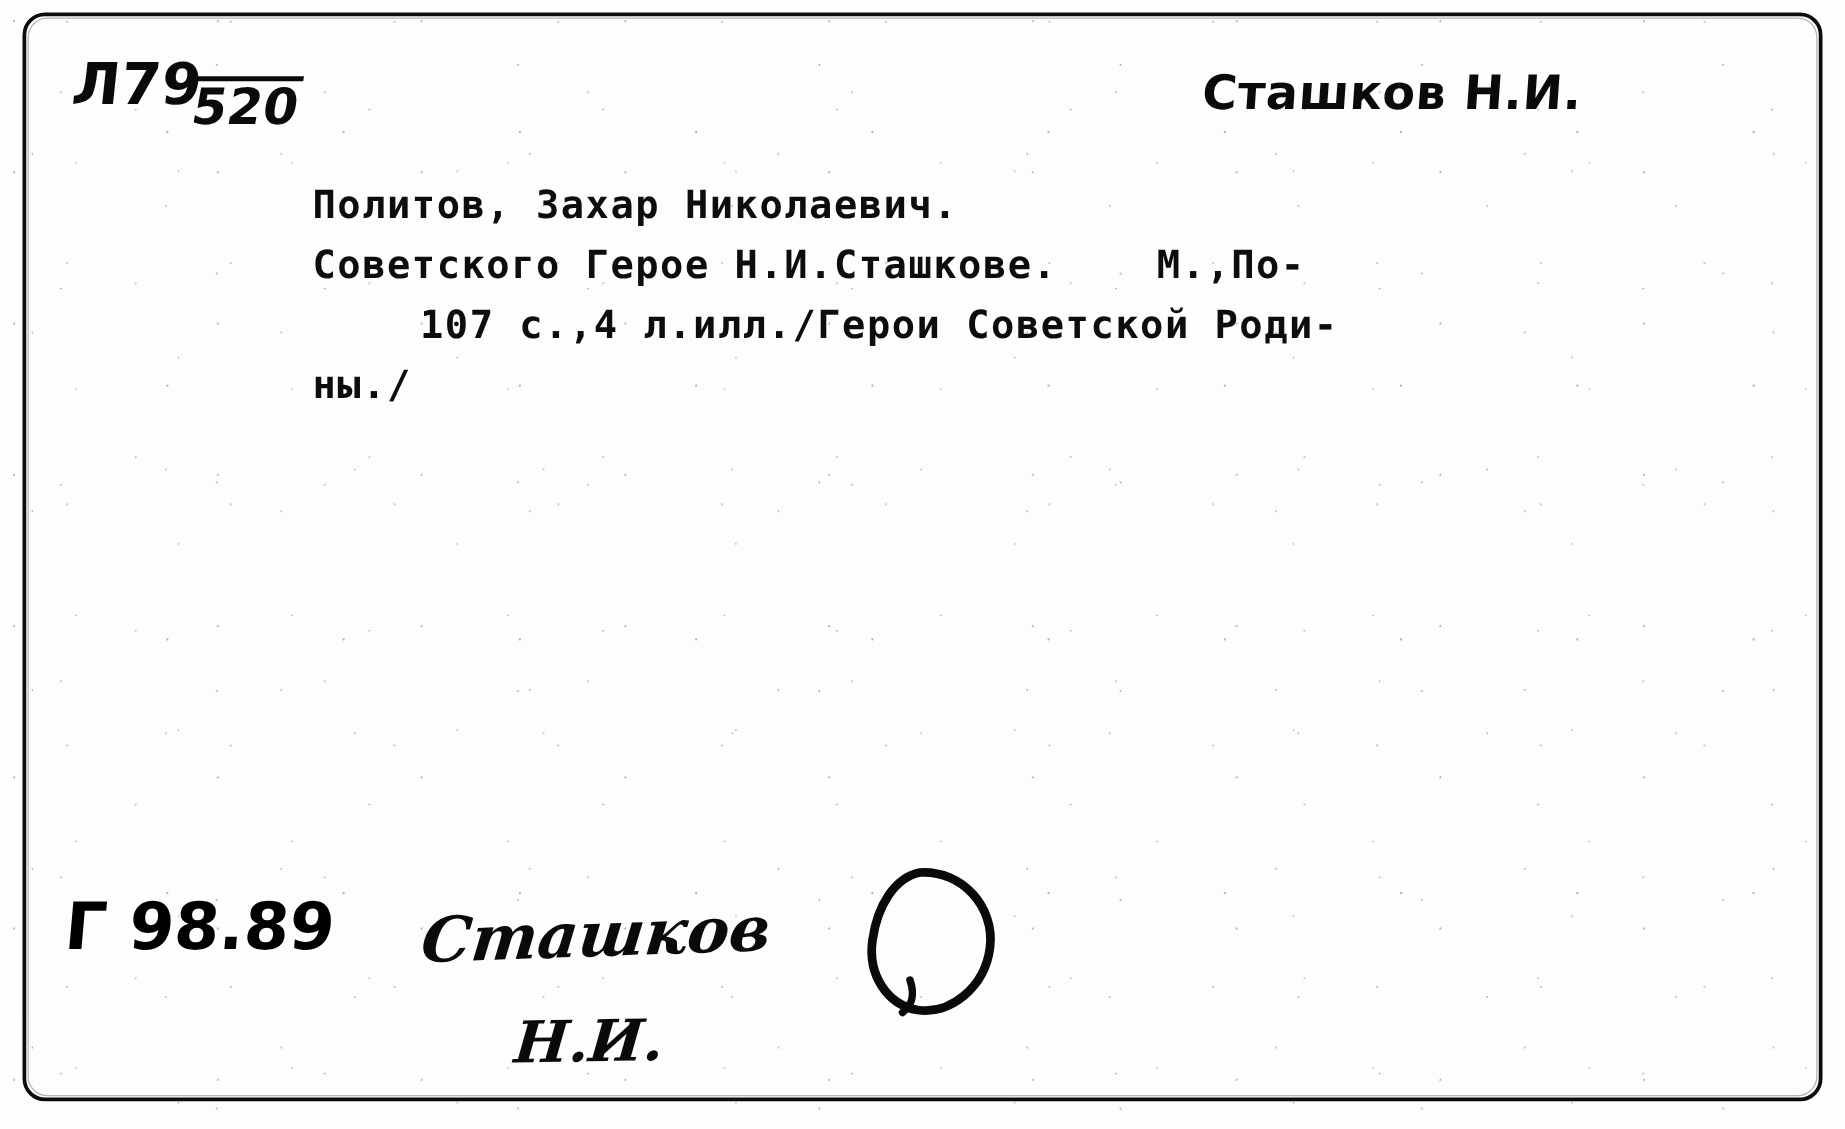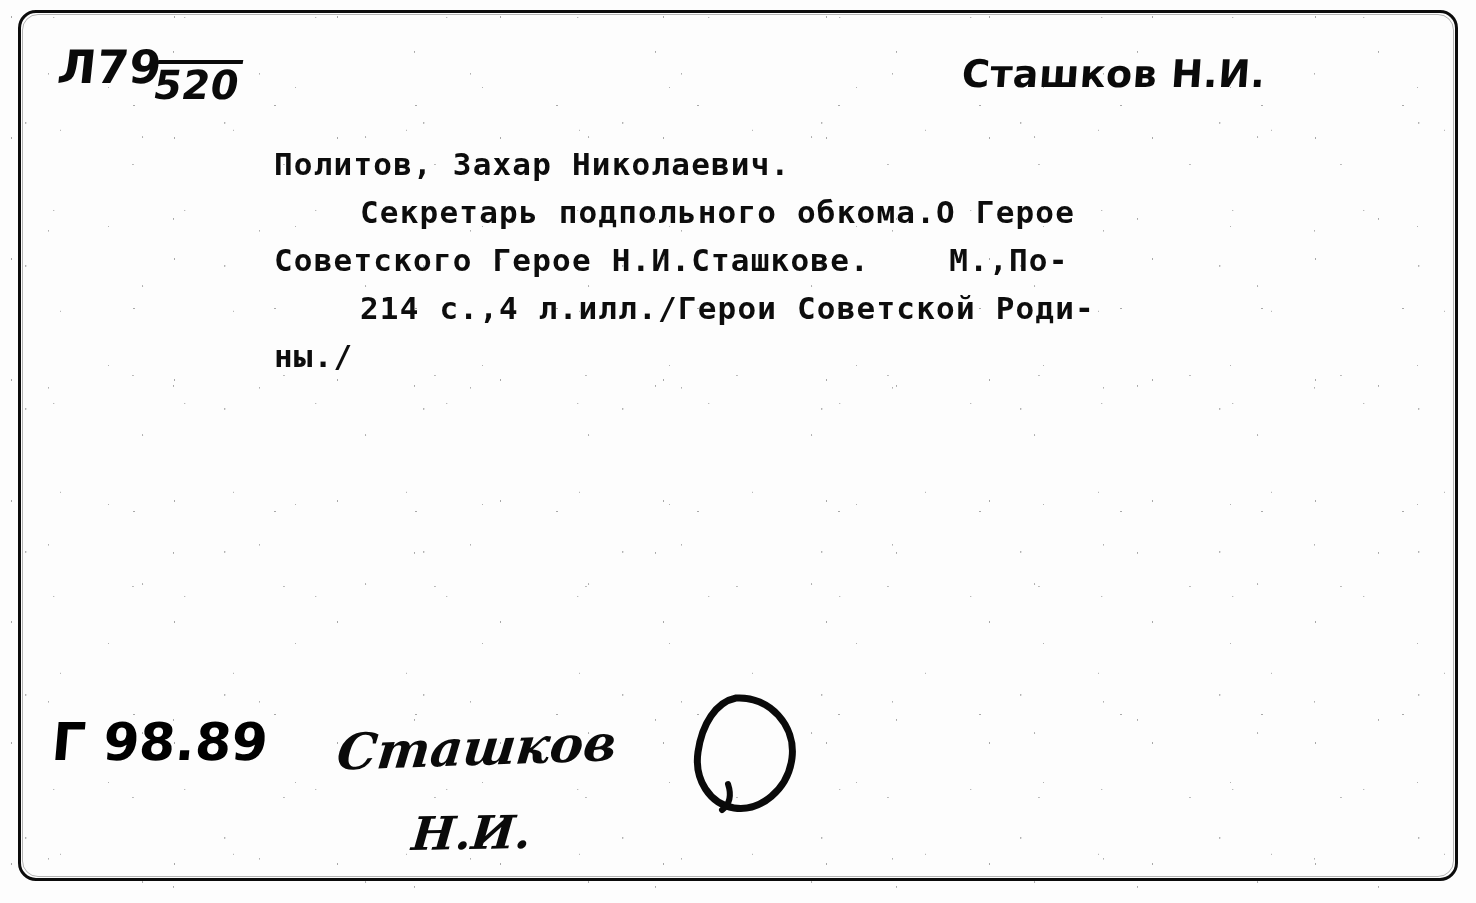--- a/index.html
+++ b/index.html
@@ -105,21 +105,20 @@
     right: 30px;
     color: #0d0d0d;
     font-family: "DejaVu Sans Mono", monospace;
     font-size: 31px;
     line-height: 48px;
     letter-spacing: 1.2px;
     font-weight: 700;
   }
   #typed .ln {
     white-space: pre;
-    margin-left: 24px;
   }
   #typed .ind {
     padding-left: 86px;
   }
 
   
   #shelfmark-bottom {
     position: absolute;
     left: 52px;
     top: 712px;
@@ -169,23 +168,22 @@
   <div class="frame-inner"></div>
 
   <div id="shelfmark-top" class="hand">
     <span class="num">Л79</span><span class="denom">520</span>
   </div>
 
   <div id="author-head" class="hand">Сташков Н.И.</div>
 
   <div id="typed">
     <div class="ln">Политов, Захар Николаевич.</div>
-    <div class="ln ind">Секретарь подпольного обкома.О Герое</div>
     <div class="ln">Советского Герое Н.И.Сташкове.    М.,По-</div>
-    <div class="ln ind"><span>214 с.,4 л.илл./Герои Советской Роди-</span></div>
+    <div class="ln ind"><span>107 с.,4 л.илл./Герои Советской Роди-</span></div>
     <div class="ln">ны./</div>
   </div>
 
   <div id="shelfmark-bottom">Г 98.89</div>
 
   <div id="sig-surname">Сташков</div>
   <div id="sig-initials">Н.И.</div>
 
   <svg id="sig-loop" viewBox="0 0 130 130">
     <path d="M64 6 C 98 4, 124 34, 120 66 C 116 98, 88 120, 62 116 C 38 112, 22 88, 26 60 C 30 32, 44 10, 64 6 Z" fill="none" stroke="#0a0a0a" stroke-width="7" stroke-linecap="round"></path>

